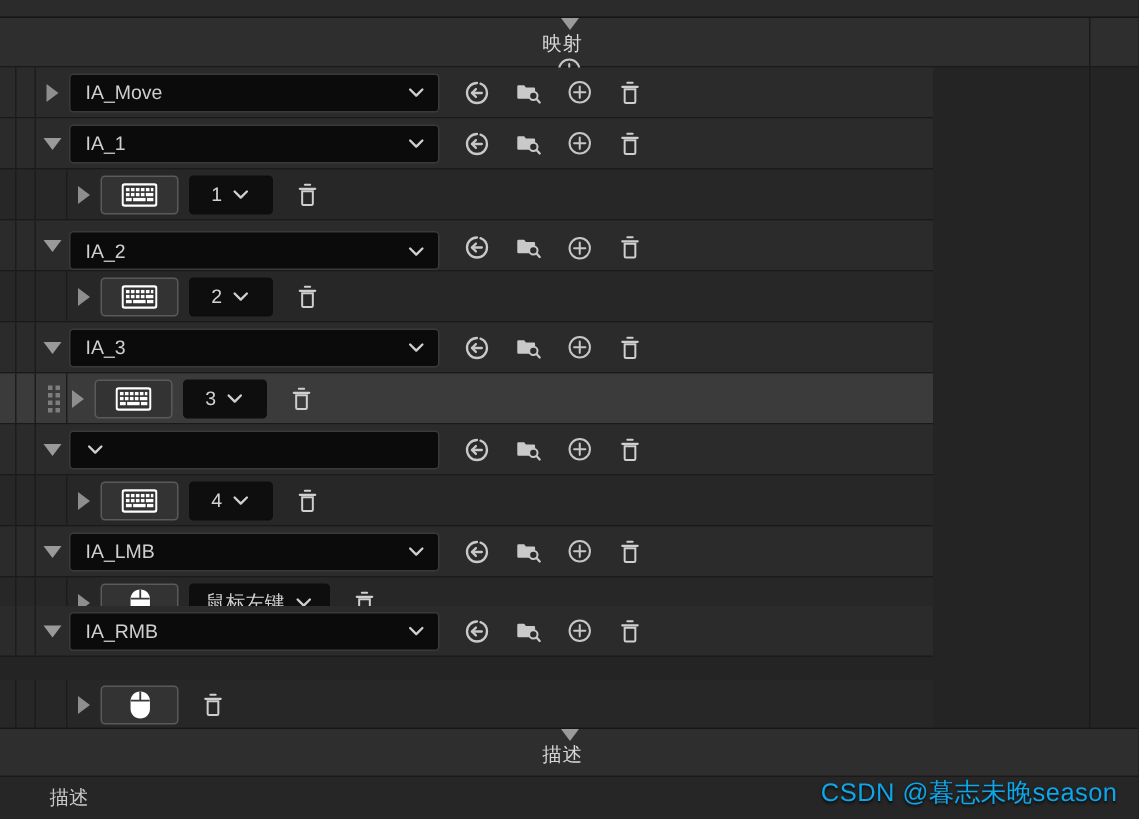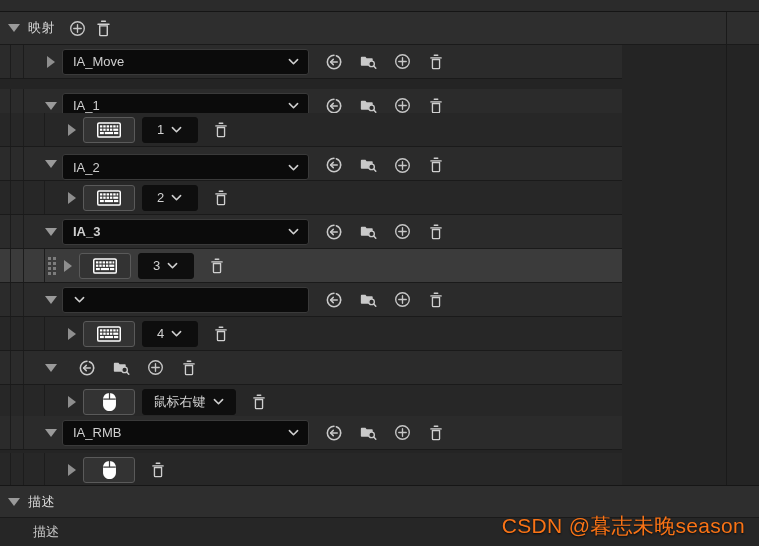--- a/index.html
+++ b/index.html
@@ -15,37 +15,36 @@
   .top-sliver {
     position: absolute; top: 0; left: 0; width: 759px; height: 12px;
     background: #2b2b2b; border-bottom: 1px solid #151515;
   }
 
   
   .section-head {
     position: absolute; left: 0; width: 759px; height: 33px;
     background: #2e2e2e;
     border-bottom: 1px solid #1a1a1a;
-    display: flex; align-items: center;
+    display: flex; align-items: center; flex-direction: column;
   }
   .section-head.mapping { top: 12px; }
   .section-head.desc { top: 485px; background: #2e2e2e; border-top: 1px solid #161616; }
   .sec-caret { width: 28px; display: flex; align-items: center; justify-content: center; }
   .sec-title {
     color: #d7d7d7; font-size: 13px; letter-spacing: .5px;
     margin-right: 9px;
   }
   .sec-btn { width: 26px; height: 26px; display: flex; align-items: center; justify-content: center; }
 
   
   .row {
     position: absolute; left: 0; width: 622px;
     display: flex; align-items: center;
     border-bottom: 1px solid #1a1a1a;
-    padding-left: 16px;
   }
   .row.parent { background: #2b2b2b; height: 34px; }
   .row.child  { background: #272727; height: 34px; }
   .row.child.selected { background: #3b3b3b; }
 
   
   .guide {
     position: absolute; top: 0; bottom: 0; width: 1px; background: #1c1c1c;
   }
   .g1 { left: 10px; }
@@ -104,21 +103,21 @@
     position: absolute; left: 0; top: 518px; width: 759px; height: 28px;
     background: #262626; display: flex; align-items: center;
   }
   .desc-label { color: #c9c9c9; font-size: 13px; margin-left: 33px; }
 
   
   .vsplit { position: absolute; top: 12px; bottom: 28px; left: 726px; width: 1px; background: #1a1a1a; }
 
   .watermark {
     position: absolute; right: 14px; bottom: 6px;
-    color: #f97316; font-size: 21px; letter-spacing: .3px;
+    color: #0ea5e9; font-size: 17px; letter-spacing: .3px;
     text-shadow: 0 1px 2px rgba(0,0,0,.8);
   }
 </style>
 </head>
 <body>
 
 <div id="app">
 
   <div class="top-sliver"></div>
 
@@ -180,21 +179,21 @@
           </span>
           <span class="iconbtn">
             <svg width="16" height="18" viewBox="0 0 18 20">
               <path d="M7 2.4h4" stroke="#cfcfcf" stroke-width="1.5" stroke-linecap="round"></path>
               <path d="M3.2 5.4h11.6" stroke="#cfcfcf" stroke-width="1.6" stroke-linecap="round"></path>
               <path d="M5 7.2h8v9.3a1 1 0 0 1-1 1H6a1 1 0 0 1-1-1z" fill="none" stroke="#cfcfcf" stroke-width="1.5"></path>
             </svg>
           </span>
         </span>
       </div>
-      <div class="row parent" style="top: 89px;">
+      <div class="row parent" style="top: 79px;">
         <span class="guide g1"></span>
         <span class="guide g2"></span>
         <span class="spacer" style="width:24px"></span>
         <span class="tree-caret">
           <span class="caret-d"></span>
         </span>
         <span class="combo combo-wide">
           <span class="ctext">IA_1</span>
           <svg class="chev" viewBox="0 0 14 14">
             <path d="M2.6 5 7 9.4 11.4 5" fill="none" stroke="#cfcfcf" stroke-width="1.7" stroke-linecap="round" stroke-linejoin="round"></path>
@@ -354,21 +353,21 @@
           </svg>
         </span>
         <span class="iconbtn" style="margin-left:8px">
           <svg width="16" height="18" viewBox="0 0 18 20">
             <path d="M7 2.4h4" stroke="#cfcfcf" stroke-width="1.5" stroke-linecap="round"></path>
             <path d="M3.2 5.4h11.6" stroke="#cfcfcf" stroke-width="1.6" stroke-linecap="round"></path>
             <path d="M5 7.2h8v9.3a1 1 0 0 1-1 1H6a1 1 0 0 1-1-1z" fill="none" stroke="#cfcfcf" stroke-width="1.5"></path>
           </svg>
         </span>
       </div>
-      <div class="row parent" style="top: 215px; font-weight: bold;">
+      <div class="row parent" style="top: 215px;">
         <span class="guide g1"></span>
         <span class="guide g2"></span>
         <span class="spacer" style="width:24px"></span>
         <span class="tree-caret">
           <span class="caret-d"></span>
         </span>
         <span class="combo combo-wide">
           <span class="ctext">IA_3</span>
           <svg class="chev" viewBox="0 0 14 14">
             <path d="M2.6 5 7 9.4 11.4 5" fill="none" stroke="#cfcfcf" stroke-width="1.7" stroke-linecap="round" stroke-linejoin="round"></path>
@@ -544,20 +543,26 @@
           </svg>
         </span>
       </div>
       <div class="row parent" style="top: 351px;">
         <span class="guide g1"></span>
         <span class="guide g2"></span>
         <span class="spacer" style="width:24px"></span>
         <span class="tree-caret">
           <span class="caret-d"></span>
         </span>
+        <span class="combo combo-wide">
+          <span class="ctext">IA_LMB</span>
+          <svg class="chev" viewBox="0 0 14 14">
+            <path d="M2.6 5 7 9.4 11.4 5" fill="none" stroke="#cfcfcf" stroke-width="1.7" stroke-linecap="round" stroke-linejoin="round"></path>
+          </svg>
+        </span>
         <span class="tools">
           <span class="iconbtn">
             <svg width="18" height="18" viewBox="0 0 20 20">
               <path d="M17.4 10a7.4 7.4 0 1 1-7.4-7.4" fill="none" stroke="#c9c9c9" stroke-width="1.7" stroke-linecap="round"></path>
               <path d="M13.6 10H6.4" stroke="#c9c9c9" stroke-width="1.7" stroke-linecap="round"></path>
               <path d="M9.2 7.1 6.2 10l3 2.9" fill="none" stroke="#c9c9c9" stroke-width="1.7" stroke-linecap="round" stroke-linejoin="round"></path>
               <path d="M12.6 3.1A7.4 7.4 0 0 1 17.4 10" fill="none" stroke="#c9c9c9" stroke-width="1.7" stroke-linecap="round"></path>
             </svg>
           </span>
           <span class="iconbtn">
@@ -591,34 +596,34 @@
           <span class="caret-r"></span>
         </span>
         <span class="devbtn">
           <svg width="15" height="20" viewBox="0 0 16 21">
             <path d="M8 .9c3.9 0 6.9 3 6.9 6.8v5.6c0 3.8-3 6.8-6.9 6.8s-6.9-3-6.9-6.8V7.7C1.1 3.9 4.1.9 8 .9z" fill="#ffffff"></path>
             <path d="M1.3 7.4h13.4" stroke="#3a3a3a" stroke-width="1.3"></path>
             <path d="M8 .9v6.5" stroke="#3a3a3a" stroke-width="1.3"></path>
           </svg>
         </span>
         <span class="keycombo cjk" style="margin-left:7px">
-          <span>鼠标右键</span>
+          <span>鼠标左键</span>
           <svg class="chev" viewBox="0 0 14 14">
             <path d="M2.6 5 7 9.4 11.4 5" fill="none" stroke="#cfcfcf" stroke-width="1.7" stroke-linecap="round" stroke-linejoin="round"></path>
           </svg>
         </span>
         <span class="iconbtn" style="margin-left:8px">
           <svg width="16" height="18" viewBox="0 0 18 20">
             <path d="M7 2.4h4" stroke="#cfcfcf" stroke-width="1.5" stroke-linecap="round"></path>
             <path d="M3.2 5.4h11.6" stroke="#cfcfcf" stroke-width="1.6" stroke-linecap="round"></path>
             <path d="M5 7.2h8v9.3a1 1 0 0 1-1 1H6a1 1 0 0 1-1-1z" fill="none" stroke="#cfcfcf" stroke-width="1.5"></path>
           </svg>
         </span>
       </div>
-      <div class="row parent" style="top: 416px;">
+      <div class="row parent" style="top: 404px;">
         <span class="guide g1"></span>
         <span class="guide g2"></span>
         <span class="spacer" style="width:24px"></span>
         <span class="tree-caret">
           <span class="caret-d"></span>
         </span>
         <span class="combo combo-wide">
           <span class="ctext">IA_RMB</span>
           <svg class="chev" viewBox="0 0 14 14">
             <path d="M2.6 5 7 9.4 11.4 5" fill="none" stroke="#cfcfcf" stroke-width="1.7" stroke-linecap="round" stroke-linejoin="round"></path>

